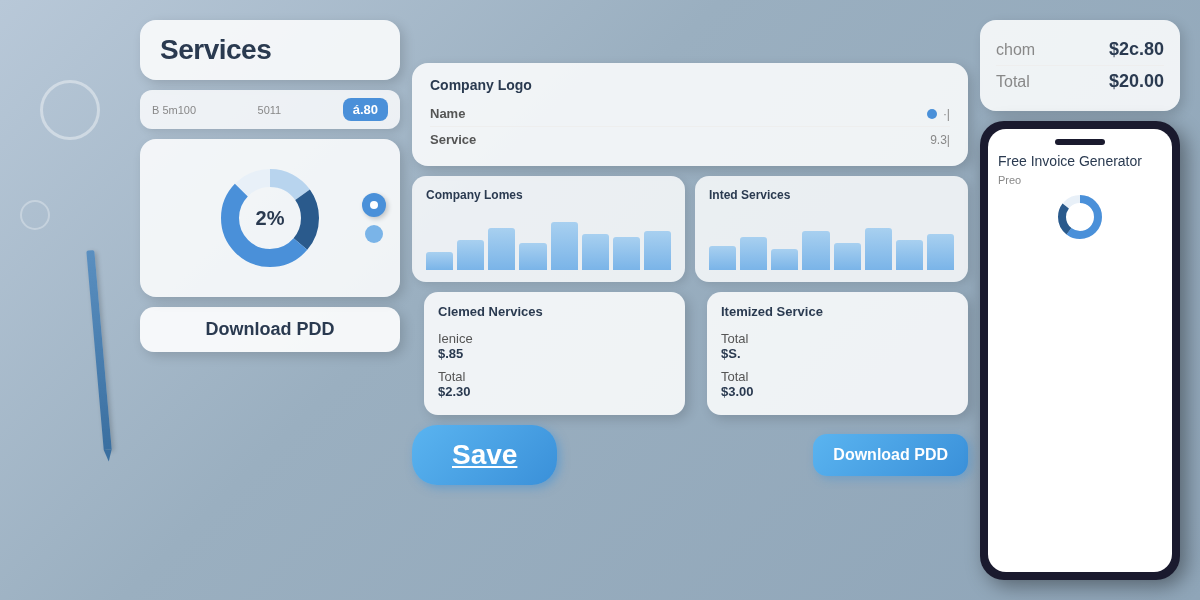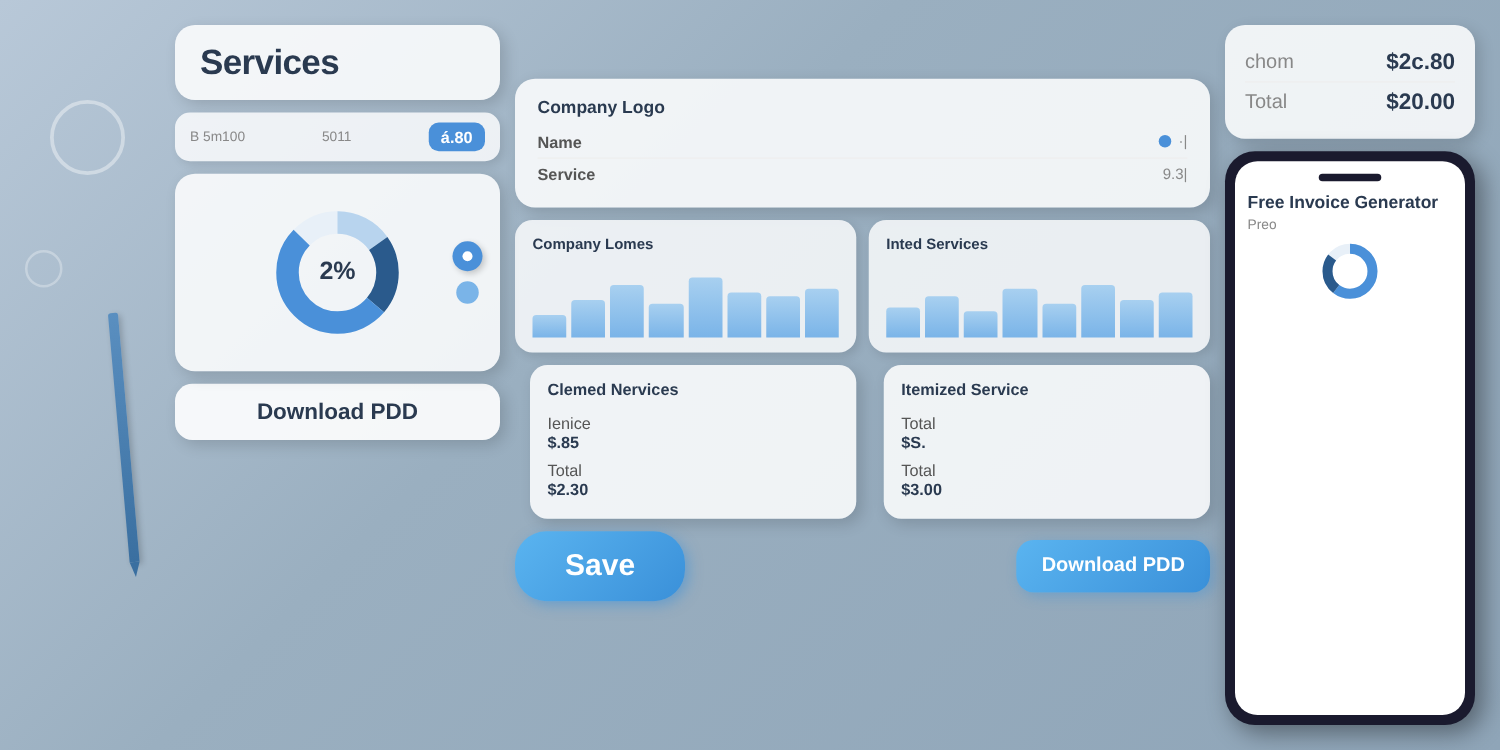--- a/index.html
+++ b/index.html
@@ -230,21 +230,21 @@
       margin-top: 43px;
     }
     .form-card .form-title {
       font-size: 14px;
       font-weight: 700;
       color: #2a3a50;
       margin-bottom: 8px;
     }
     .form-row {
       display: flex;
-      align-items: flex-start;
+      align-items: center;
       justify-content: space-between;
       padding: 5px 0;
       border-bottom: 1px solid #eee;
     }
     .form-row:last-child { border-bottom: none; }
     .form-row .field-label {
       font-size: 13px;
       color: #555;
       font-weight: 600;
     }
@@ -326,26 +326,27 @@
       font-weight: 700;
       color: #2a3a50;
     }
 
     
     .save-btn {
       background: linear-gradient(135deg, #5ab4f0, #3a90d9);
       border-radius: 25px;
       padding: 14px 40px;
       text-align: left;
-      font-size: 24px;
+      font-size: 28px;
       font-weight: 800;
       color: white;
       cursor: pointer;
       box-shadow: 3px 3px 10px rgba(58,144,217,0.5);
       align-self: center;
+      text-decoration: underline;
     }
 
     
     .download-pdf-btn {
       background: linear-gradient(135deg, #5ab4f0, #3a90d9);
       border-radius: 14px;
       padding: 12px 20px;
       text-align: center;
       font-size: 16px;
       font-weight: 800;
@@ -413,21 +414,21 @@
     }
     .phone-notch {
       width: 50px;
       height: 6px;
       background: #1a1a2e;
       border-radius: 3px;
       margin: 0 auto 8px;
     }
     .phone-title {
       font-size: 14px;
-      font-weight: 700;
+      font-weight: 400;
       color: #2a3a50;
       line-height: 1.2;
     }
     .phone-subtitle {
       font-size: 11px;
       color: #888;
       margin-top: 4px;
     }
     .phone-donut-small {
       width: 50px;

